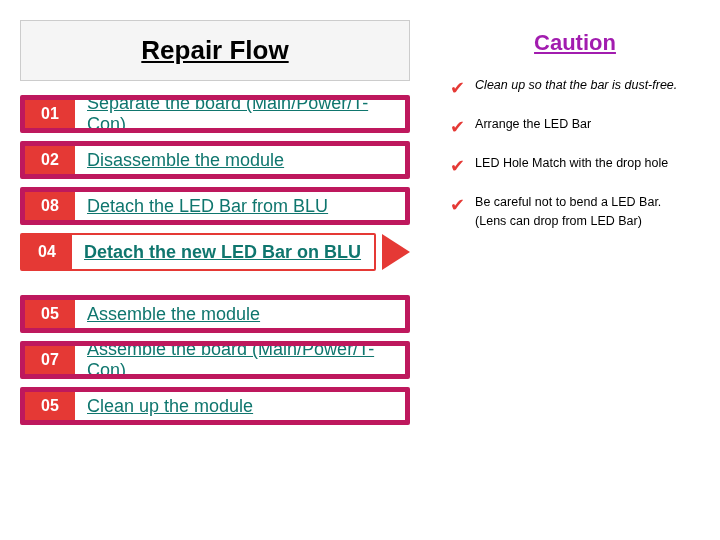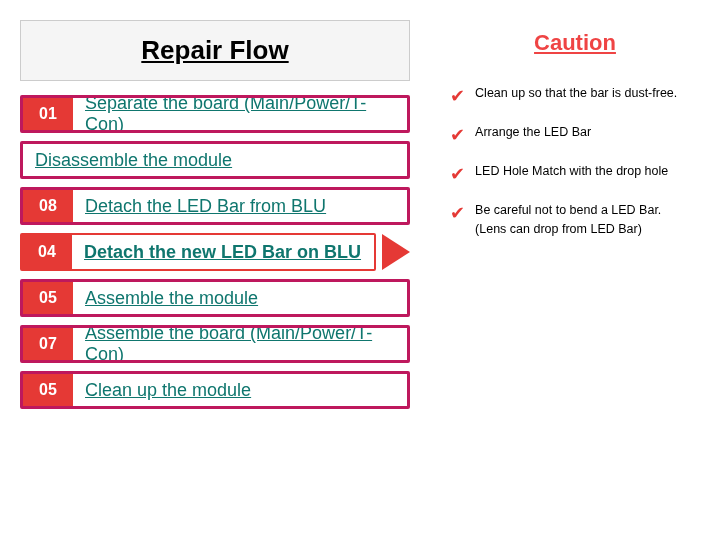--- a/index.html
+++ b/index.html
@@ -37,21 +37,21 @@
       font-size: 26px;
       font-weight: bold;
       text-decoration: underline;
       color: #000;
     }
 
     .step-item {
       display: flex;
       align-items: center;
       margin-bottom: 8px;
-      border: 3px solid #be185d;
+      border: 5px solid #be185d;
       border-radius: 2px;
       overflow: hidden;
       height: 38px;
     }
 
     .step-item.active {
       border: 2px solid #e53935;
     }
 
     .step-number {
@@ -75,21 +75,21 @@
     }
 
     .step-item.active .step-label {
       font-weight: bold;
     }
 
     
     .active-row {
       display: flex;
       align-items: center;
-      margin-bottom: 8px;
+      margin-bottom: 24px;
     }
 
     .active-row .step-item {
       margin-bottom: 0;
       flex: 1;
     }
 
     .arrow-right {
       width: 0;
       height: 0;
@@ -104,22 +104,22 @@
     .right-col {
       flex: 1;
       padding-left: 40px;
       padding-top: 10px;
     }
 
     .caution-title {
       font-size: 22px;
       font-weight: bold;
       text-decoration: underline;
-      color: #ef4444;
-      margin-bottom: 28px;
+      color: #a21caf;
+      margin-bottom: 20px;
       text-align: center;
     }
 
     .caution-list {
       list-style: none;
     }
 
     .caution-item {
       display: flex;
       align-items: flex-start;
@@ -150,20 +150,21 @@
     <div class="repair-flow-title-box">
       <span class="repair-flow-title">Repair Flow</span>
     </div>
 
     <div id="steps-container">
         <div class="step-item">
           <div class="step-number">01</div>
           <div class="step-label">Separate the board (Main/Power/T-Con)</div>
         </div>
         <div class="step-item">
+          <div class="step-number">02</div>
           <div class="step-label">Disassemble the module</div>
         </div>
         <div class="step-item">
           <div class="step-number">08</div>
           <div class="step-label">Detach the LED Bar from BLU</div>
         </div>
         <div class="active-row">
           <div class="step-item active">
             <div class="step-number">04</div>
             <div class="step-label">Detach the new LED Bar on BLU</div>
@@ -184,21 +185,21 @@
         </div>
       </div>
 
   </div>
 
   <div class="right-col">
     <div class="caution-title">Caution</div>
     <ul class="caution-list" id="caution-list">
         <li class="caution-item">
           <span class="check-icon">✔</span>
-          <span class="caution-text" style="white-space: pre-line;">Clean up so that the bar is dust-free.</span>
+          <span class="caution-text" style="white-space: pre-line; font-style: italic;">Clean up so that the bar is dust-free.</span>
         </li>
         <li class="caution-item">
           <span class="check-icon">✔</span>
           <span class="caution-text" style="white-space: pre-line; text-align: right;">Arrange the LED Bar</span>
         </li>
         <li class="caution-item">
           <span class="check-icon">✔</span>
           <span class="caution-text" style="white-space: pre-line;">LED Hole Match with the drop hole</span>
         </li>
         <li class="caution-item">

